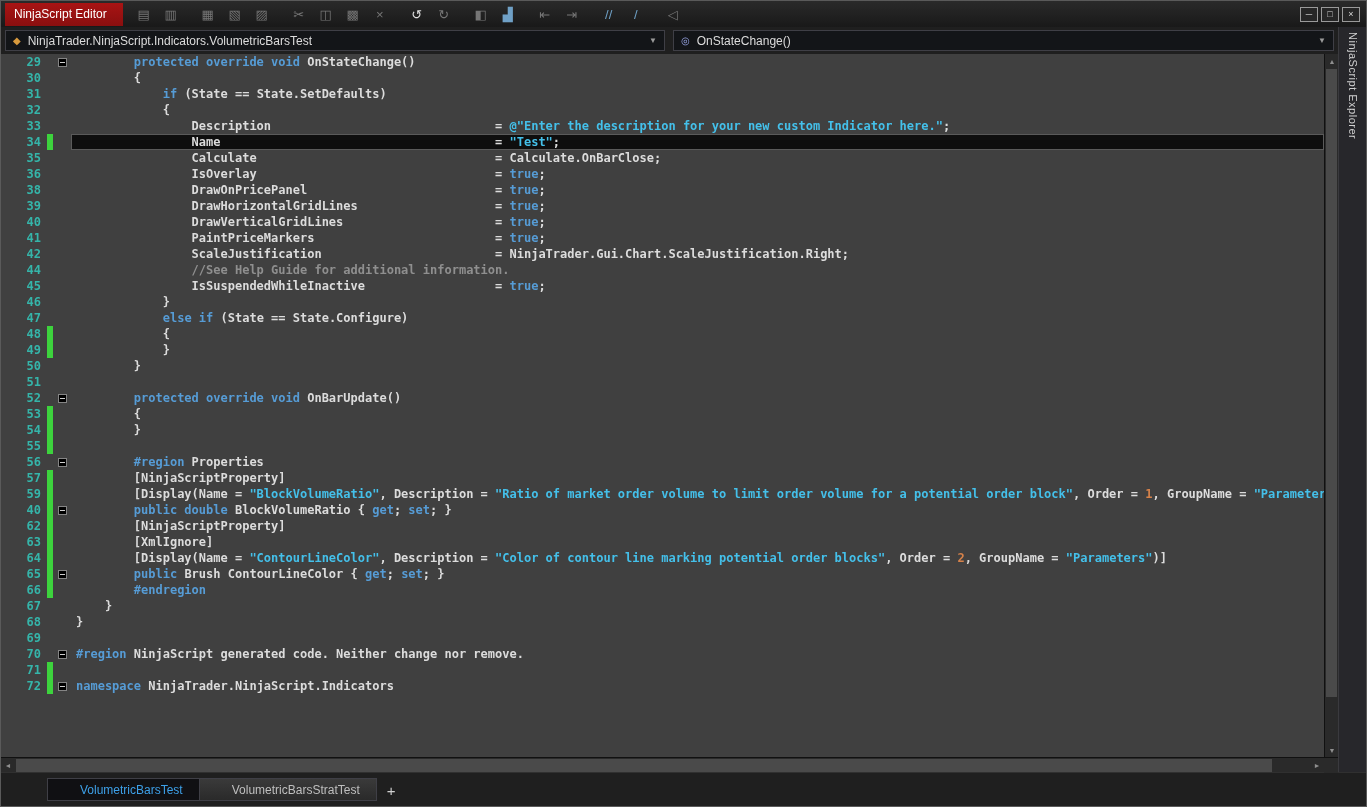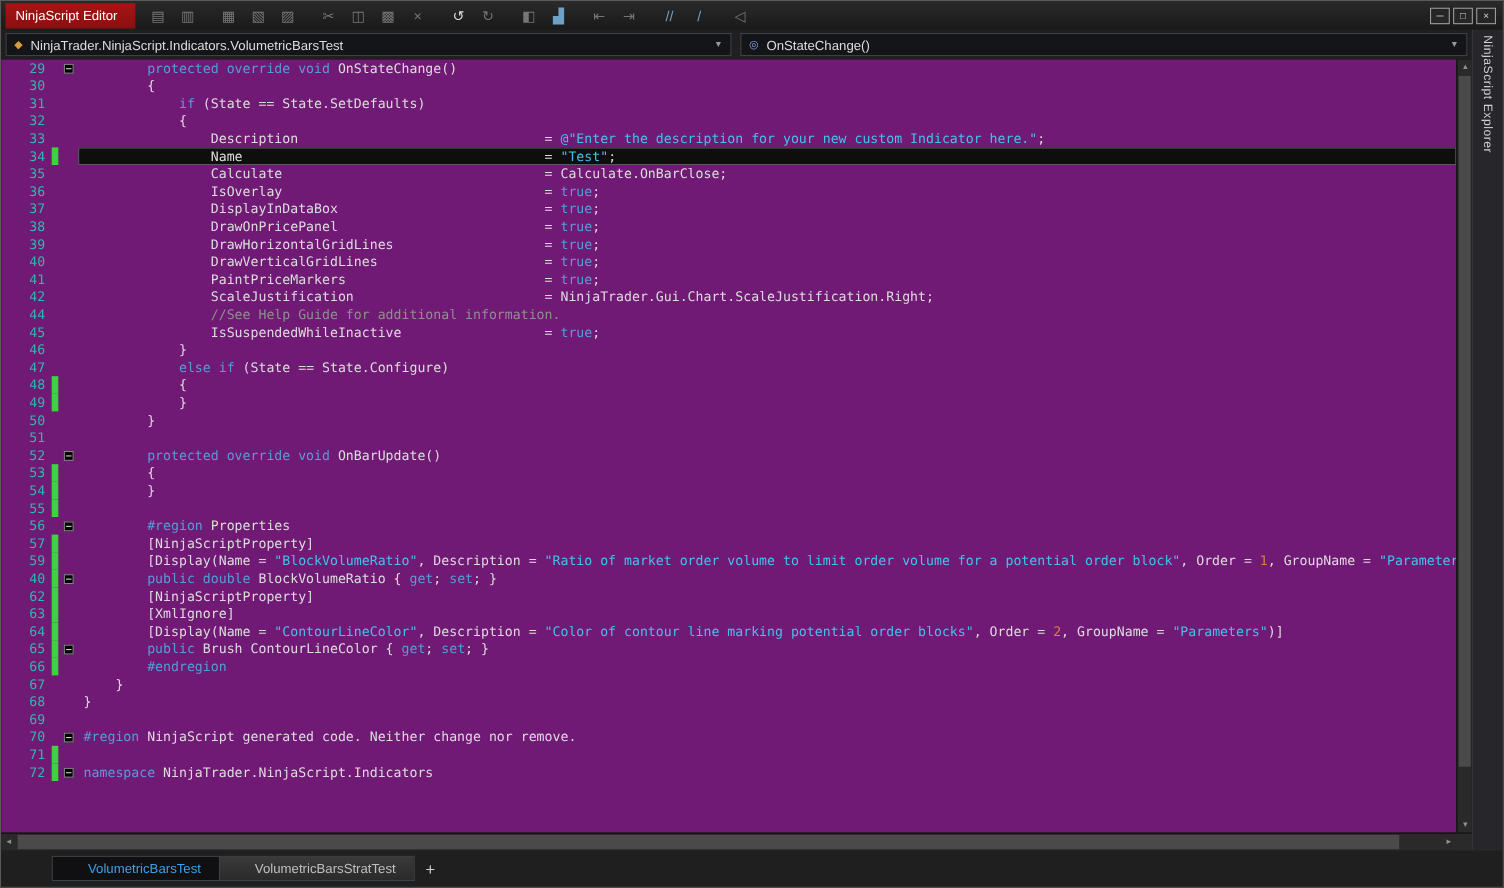--- a/index.html
+++ b/index.html
@@ -25,21 +25,21 @@
   .content { display:flex; height:745px; }
   .leftcol { width:1337px; display:flex; flex-direction:column; }
   
   .navrow { height:27px; display:flex; align-items:center; background:#1f1f1f; padding:3px 4px; gap:8px; }
   .combo { height:21px; background:#131518; border:1px solid #3f3f46; display:flex; align-items:center; font-size:12px; color:#dcdcdc; padding:0 7px; gap:7px; white-space:nowrap; overflow:hidden; }
   .combo1 { width:660px; } .combo2 { flex:1; }
   .combo .cicon { font-size:10px; }
   .combo .arrow { margin-left:auto; color:#9a9a9a; font-size:8px; }
   
   .edwrap { height:703px; display:flex; background:#000; }
-  .lines { flex:1; overflow:hidden; background:#701a75; }
+  .lines { flex:1; overflow:hidden; background:#404040;font-weight:bold; }
   .cl { display:flex; height:16px; font-family:"DejaVu Sans Mono","Liberation Mono",monospace; font-size:12px; line-height:16px; white-space:pre; }
   .ln { width:46px; text-align:right; padding-right:6px; color:var(--line-number,#35b5aa); flex:none; }
   .chg { width:6px; flex:none; }
   .chg.on { background:var(--change-bar,#3dd33d); }
   .fld { width:18px; flex:none; display:flex; align-items:center; justify-content:center; }
   .fbox { width:9px; height:9px; border:1px solid #858585; background:#000; position:relative; }
   .fbox::after { content:""; position:absolute; left:1px; right:1px; top:3px; border-top:1px solid #cfcfcf; }
   .ct { flex:1; padding-left:5px; overflow:hidden; }
   .cur .ct { box-shadow:inset 0 0 0 1px #5a5a5a; background:#0e0e0e; }
   .pl { color:var(--plain,#dcdcdc); } .kw { color:var(--keyword,#569cd6); }
@@ -116,21 +116,20 @@
     <div class="edwrap">
       <div class="lines">
           <div class="cl"><span class="ln">29</span><span class="chg"></span><span class="fld"><span class="fbox"></span></span><span class="ct">        <span class="kw">protected override void</span><span class="pl"> OnStateChange()</span></span></div>
           <div class="cl"><span class="ln">30</span><span class="chg"></span><span class="fld"></span><span class="ct">        <span class="pl">{</span></span></div>
           <div class="cl"><span class="ln">31</span><span class="chg"></span><span class="fld"></span><span class="ct">            <span class="kw">if</span><span class="pl"> (State == State.SetDefaults)</span></span></div>
           <div class="cl"><span class="ln">32</span><span class="chg"></span><span class="fld"></span><span class="ct">            <span class="pl">{</span></span></div>
           <div class="cl"><span class="ln">33</span><span class="chg"></span><span class="fld"></span><span class="ct">                <span class="pl">Description                               </span><span class="pl">= </span><span class="st">@"Enter the description for your new custom Indicator here."</span><span class="pl">;</span></span></div>
           <div class="cl cur"><span class="ln">34</span><span class="chg on"></span><span class="fld"></span><span class="ct">                <span class="pl">Name                                      </span><span class="pl">= </span><span class="st">"Test"</span><span class="pl">;</span></span></div>
           <div class="cl"><span class="ln">35</span><span class="chg"></span><span class="fld"></span><span class="ct">                <span class="pl">Calculate                                 </span><span class="pl">= Calculate.OnBarClose;</span></span></div>
           <div class="cl"><span class="ln">36</span><span class="chg"></span><span class="fld"></span><span class="ct">                <span class="pl">IsOverlay                                 </span><span class="pl">= </span><span class="kw">true</span><span class="pl">;</span></span></div>
-          <div class="cl"><span class="ln">37</span><span class="chg"></span><span class="fld"></span><span class="ct">                <span class="pl">DisplayInDataBox                          </span><span class="pl">= </span><span class="kw">true</span><span class="pl">;</span></span></div>
           <div class="cl"><span class="ln">38</span><span class="chg"></span><span class="fld"></span><span class="ct">                <span class="pl">DrawOnPricePanel                          </span><span class="pl">= </span><span class="kw">true</span><span class="pl">;</span></span></div>
           <div class="cl"><span class="ln">39</span><span class="chg"></span><span class="fld"></span><span class="ct">                <span class="pl">DrawHorizontalGridLines                   </span><span class="pl">= </span><span class="kw">true</span><span class="pl">;</span></span></div>
           <div class="cl"><span class="ln">40</span><span class="chg"></span><span class="fld"></span><span class="ct">                <span class="pl">DrawVerticalGridLines                     </span><span class="pl">= </span><span class="kw">true</span><span class="pl">;</span></span></div>
           <div class="cl"><span class="ln">41</span><span class="chg"></span><span class="fld"></span><span class="ct">                <span class="pl">PaintPriceMarkers                         </span><span class="pl">= </span><span class="kw">true</span><span class="pl">;</span></span></div>
           <div class="cl"><span class="ln">42</span><span class="chg"></span><span class="fld"></span><span class="ct">                <span class="pl">ScaleJustification                        </span><span class="pl">= NinjaTrader.Gui.Chart.ScaleJustification.Right;</span></span></div>
           <div class="cl"><span class="ln">44</span><span class="chg"></span><span class="fld"></span><span class="ct">                <span class="cm">//See Help Guide for additional information.</span></span></div>
           <div class="cl"><span class="ln">45</span><span class="chg"></span><span class="fld"></span><span class="ct">                <span class="pl">IsSuspendedWhileInactive                  </span><span class="pl">= </span><span class="kw">true</span><span class="pl">;</span></span></div>
           <div class="cl"><span class="ln">46</span><span class="chg"></span><span class="fld"></span><span class="ct">            <span class="pl">}</span></span></div>
           <div class="cl"><span class="ln">47</span><span class="chg"></span><span class="fld"></span><span class="ct">            <span class="kw">else if</span><span class="pl"> (State == State.Configure)</span></span></div>
           <div class="cl"><span class="ln">48</span><span class="chg on"></span><span class="fld"></span><span class="ct">            <span class="pl">{</span></span></div>

